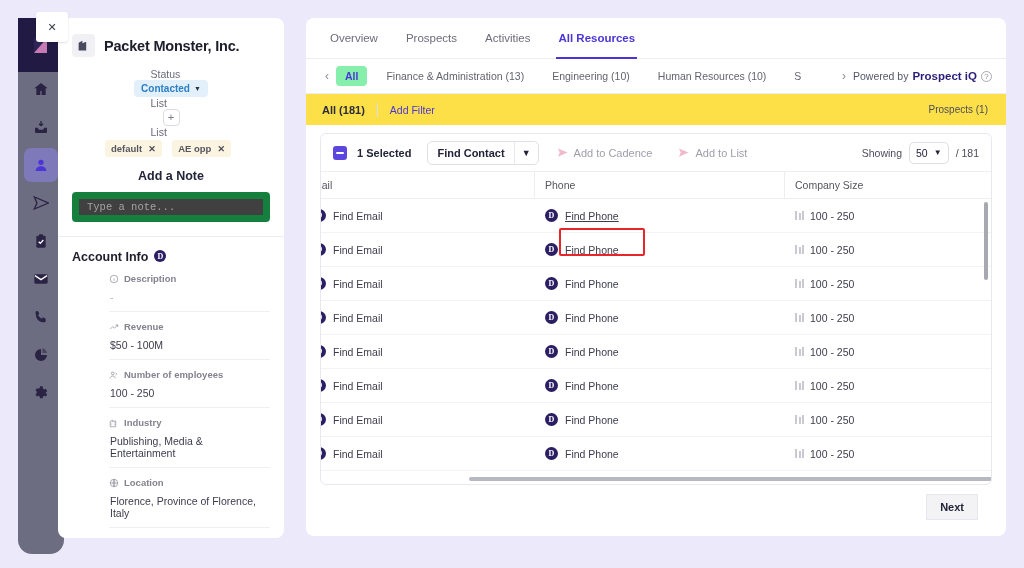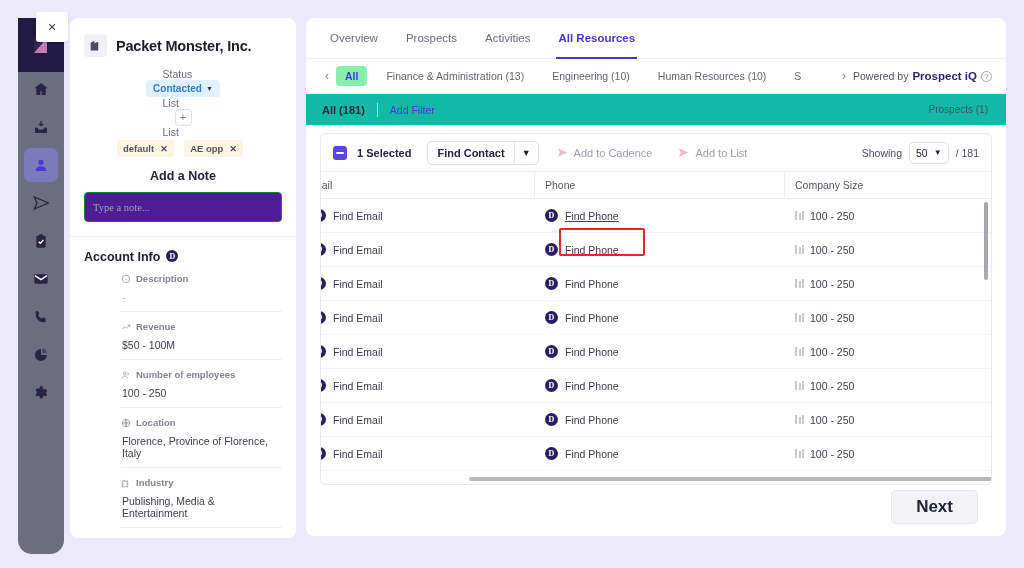--- a/index.html
+++ b/index.html
@@ -69,21 +69,21 @@
     border-radius: 7px;
     color: #2b2344;
   }
   .rail-item.active { background: #7e79b8; }
   .rail-item.active svg { fill: #4b35d6; }
   .rail-item svg { width: 16px; height: 16px; fill: #2b2344; display: block; }
 
   
   .panel {
     position: absolute;
-    left: 70px; top: 18px;
+    left: 58px; top: 18px;
     width: 226px; height: 520px;
     background: #ffffff;
     border-radius: 8px 8px 8px 8px;
     overflow: hidden;
   }
   .panel-head { padding: 16px 14px 0 14px; }
   .co-row { display: flex; align-items: center; gap: 9px; }
   .co-logo {
     width: 23px; height: 23px;
     background: #f1f1f5;
@@ -122,25 +122,25 @@
   }
   .chip .x { color: #4b4b58; font-size: 9px; }
 
   .note-sec { padding: 12px 14px 14px 14px; }
   .note-title {
     text-align: center; font-size: 12.5px; font-weight: bold;
     color: #23233a; margin-bottom: 9px;
   }
   .note-input {
     width: 100%; height: 30px;
-    background: #4c1d95; border: 1px solid #15803d;
+    background: #404040; border: 7px solid #15803d;
     border-radius: 4px;
     font-size: 10.5px; color: #9b9b9b;
     padding: 0 8px;
-    font-family: Liberation Serif, serif;
+    font-family: Liberation Mono, monospace;
   }
   .note-input::placeholder { color: #a3a3a3; }
 
   .acct { border-top: 1px solid #eeeef2; padding: 13px 14px 0 14px; }
   .acct-title-row { display: flex; align-items: flex-start; gap: 6px; }
   .acct-title { font-size: 12.5px; font-weight: bold; color: #1d1d2b; }
   .badge-d {
     width: 12px; height: 12px; border-radius: 50%;
     background: #2b1e63;
     display: flex; align-items: center; justify-content: center;
@@ -214,21 +214,21 @@
   .powered b { color: #2b1e78; font-size: 11.5px; }
   .qmark {
     width: 11px; height: 11px; border-radius: 50%;
     border: 1px solid #a9a9b6; color: #8b8b99;
     font-size: 8px; display: flex; align-items: center; justify-content: center;
   }
 
   .filterbar {
     display: flex; align-items: center;
     height: 31px; padding: 0 18px 0 16px;
-    background: #14b8a6;
+    background: #fde047;
   }
   .all-count { font-size: 11px; color: #2b2b3c; font-weight: bold; }
   .vdiv { width: 1px; height: 14px; background: #dedee6; margin: 0 12px; }
   .add-filter { font-size: 10.5px; color: #4b35d6; }
   .prospects { margin-left: auto; font-size: 10px; color: #4c4c5c; }
 
   .tablewrap {
     margin: 8px 14px 0 14px;
     background: #fff;
     border: 1px solid #e8e8ef;
@@ -350,23 +350,23 @@
   .tbody-clip { position: relative; overflow: hidden; height: 287px; }
 
   .footer {
     position: absolute; left: 0; right: 0; bottom: 0;
     height: 58px;
     display: flex; align-items: center; justify-content: flex-end;
     padding-right: 28px;
   }
   .next-btn {
     background: #f3f3f6; border: 1px solid #e6e6ee;
-    border-radius: 5px;
-    font-size: 17px; font-weight: bold; color: #23233a;
-    padding: 6px 24px;
+    border-radius: 0;
+    font-size: 11px; font-weight: bold; color: #23233a;
+    padding: 6px 13px;
   }
 </style>
 </head>
 <body>
 
 <div class="app">
 
   <div class="rail"></div>
   <div class="rail-logo">
     <div class="tri2"></div>
@@ -507,37 +507,37 @@
               <path d="M16 6.5a3 3 0 0 1 0 5.5"></path>
             </svg>
           <span>Number of employees</span>
         </div>
         <div class="field-val">100 - 250</div>
       </div>
 
       <div class="field">
         <div class="field-label">
           <svg viewBox="0 0 24 24">
+              <path d="M3 21V8l6-3v4l7-2v14z"></path>
+              <path d="M6 12h1.5M6 16h1.5M12 12h1.5M12 16h1.5"></path>
+            </svg>
+          <span>Industry</span>
+        </div>
+        <div class="field-val">Publishing, Media &amp; Entertainment</div>
+      </div>
+
+      <div class="field">
+        <div class="field-label">
+          <svg viewBox="0 0 24 24">
               <circle cx="12" cy="12" r="9"></circle>
               <path d="M3 12h18M12 3c2.5 3 2.5 15 0 18M12 3c-2.5 3-2.5 15 0 18"></path>
             </svg>
           <span>Location</span>
         </div>
         <div class="field-val">Florence, Province of Florence, Italy</div>
-      </div>
-
-      <div class="field">
-        <div class="field-label">
-          <svg viewBox="0 0 24 24">
-              <path d="M3 21V8l6-3v4l7-2v14z"></path>
-              <path d="M6 12h1.5M6 16h1.5M12 12h1.5M12 16h1.5"></path>
-            </svg>
-          <span>Industry</span>
-        </div>
-        <div class="field-val">Publishing, Media &amp; Entertainment</div>
       </div>
 
       <div class="field">
         <div class="field-label">
           <svg viewBox="0 0 24 24">
               <rect x="3" y="5" width="18" height="16" rx="2"></rect>
               <path d="M3 10h18M8 3v4M16 3v4"></path>
             </svg>
           <span>Founded</span>
         </div>

